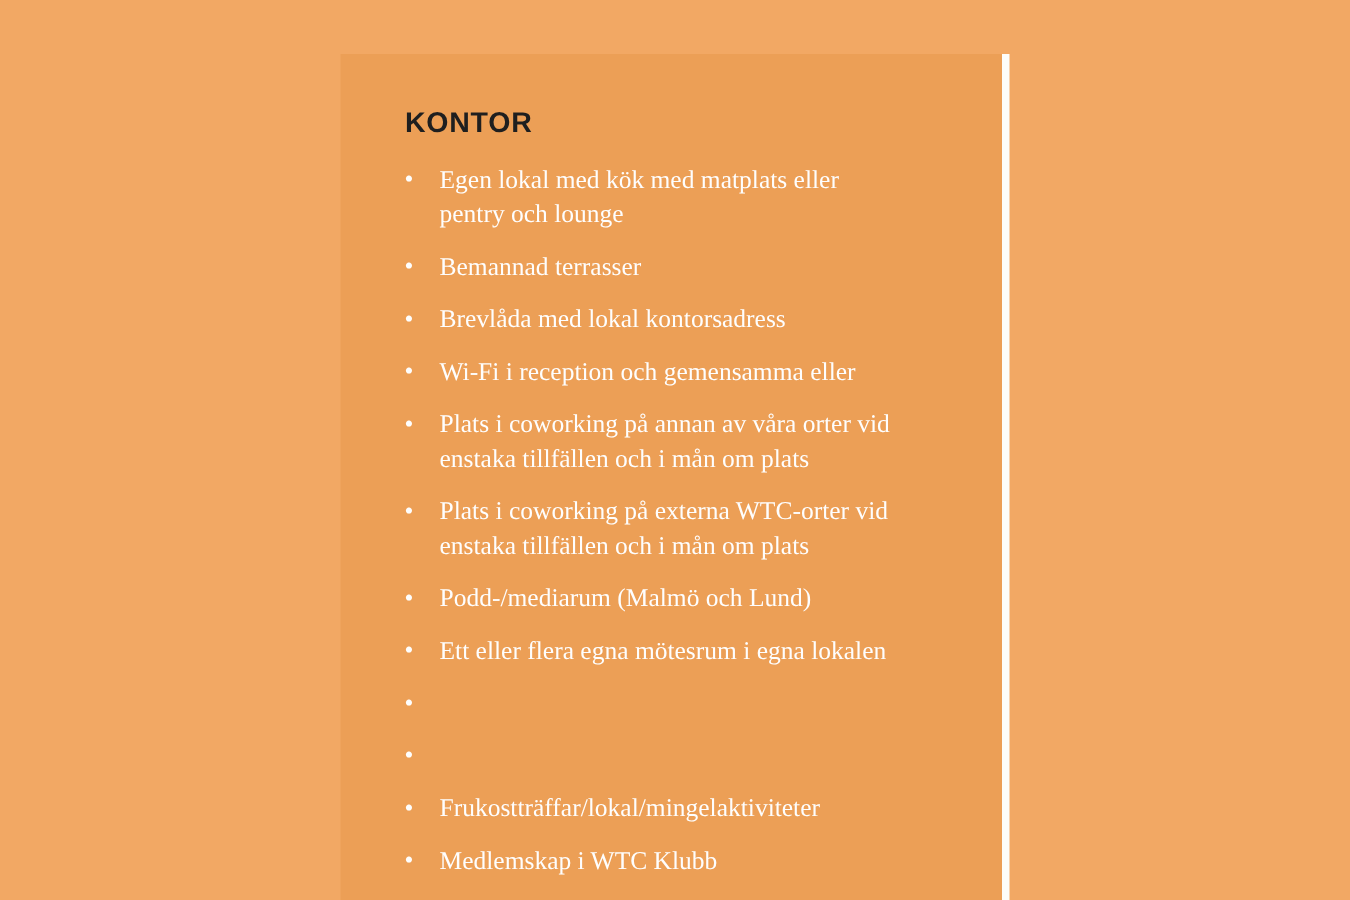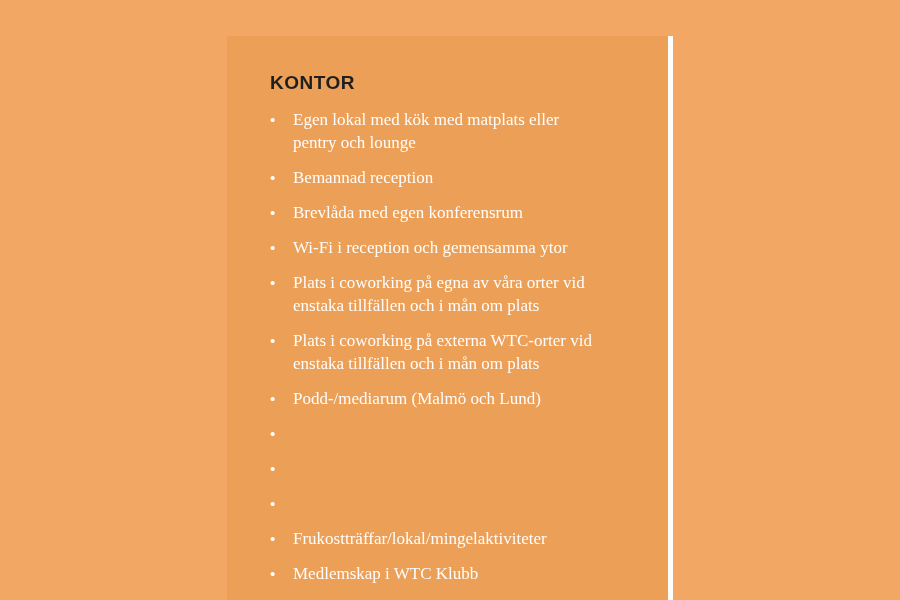--- a/index.html
+++ b/index.html
@@ -69,46 +69,47 @@
   <div class="slide">
     <h1 class="slide-title">KONTOR</h1>
     <ul class="bullet-list" id="bullet-list">
         <li>
           <span class="bullet">•</span>
           <span class="item-text">Egen lokal med kök med matplats eller
 pentry och lounge</span>
         </li>
         <li>
           <span class="bullet">•</span>
-          <span class="item-text">Bemannad reception</span>
+          <span class="item-text">Bemannad terrasser</span>
         </li>
         <li>
           <span class="bullet">•</span>
-          <span class="item-text">Brevlåda med egen konferensrum</span>
+          <span class="item-text">Brevlåda med lokal kontorsadress</span>
         </li>
         <li>
           <span class="bullet">•</span>
-          <span class="item-text">Wi-Fi i reception och gemensamma ytor</span>
+          <span class="item-text">Wi-Fi i reception och gemensamma eller</span>
         </li>
         <li>
           <span class="bullet">•</span>
-          <span class="item-text">Plats i coworking på egna av våra orter vid
+          <span class="item-text">Plats i coworking på annan av våra orter vid
 enstaka tillfällen och i mån om plats</span>
         </li>
         <li>
           <span class="bullet">•</span>
           <span class="item-text">Plats i coworking på externa WTC-orter vid
 enstaka tillfällen och i mån om plats</span>
         </li>
         <li>
           <span class="bullet">•</span>
           <span class="item-text">Podd-/mediarum (Malmö och Lund)</span>
         </li>
         <li>
           <span class="bullet">•</span>
+          <span class="item-text">Ett eller flera egna mötesrum i egna lokalen</span>
         </li>
         <li>
           <span class="bullet">•</span>
         </li>
         <li>
           <span class="bullet">•</span>
         </li>
         <li>
           <span class="bullet">•</span>
           <span class="item-text">Frukostträffar/lokal/mingelaktiviteter</span>

